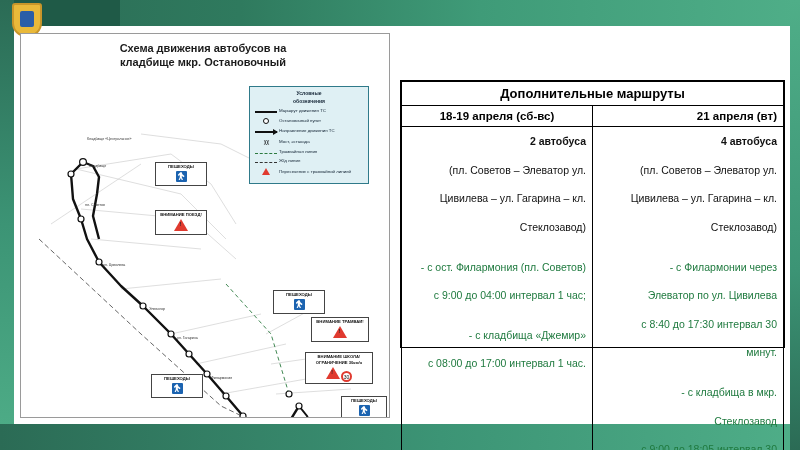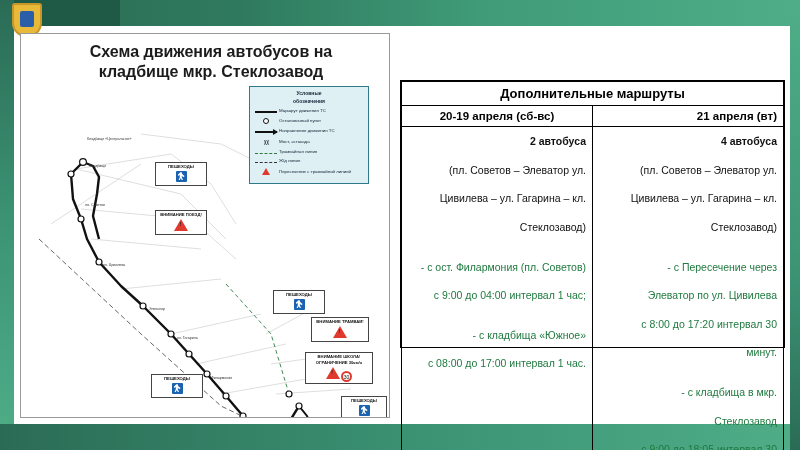--- a/index.html
+++ b/index.html
@@ -89,25 +89,25 @@
     top: 33px;
     width: 370px;
     height: 385px;
     background: #ffffff;
     border: 1px solid #9a9a9a;
     box-sizing: border-box;
     overflow: hidden;
   }
   .scheme-title {
     position: absolute;
-    left: 60px;
+    left: 52px;
     top: 8px;
     width: 260px;
     text-align: center;
-    font-size: 16px;
+    font-size: 11px;
     font-weight: bold;
     color: #1b1b1b;
     line-height: 1.25;
   }
   .scheme-map {
     position: absolute;
     left: 0; top: 0;
     width: 370px; height: 385px;
   }
   
@@ -277,21 +277,21 @@
   <div class="emblem">
     <div class="shield"></div>
   </div>
 
   <div class="page-num">4</div>
 
   <div class="scheme">
 
     <div class="scheme-title">
       <span>Схема движения автобусов на</span><br>
-      <span>кладбище мкр. Стеклозавод</span>
+      <span>кладбище мкр. Остановочный</span>
     </div>
 
     <svg class="scheme-map" viewBox="0 0 370 385">
 
       <g stroke="#bdbdbd" stroke-width="0.5" fill="none">
         <path d="M55 135 L150 120 L190 150 L215 190"></path>
         <path d="M55 135 L160 160 L205 205"></path>
         <path d="M60 175 L170 185 L215 225"></path>
         <path d="M70 205 L180 215"></path>
         <path d="M100 255 L200 245"></path>
@@ -420,45 +420,45 @@
     </div>
   </div>
 
   <div class="table-wrap">
     <table class="routes">
       <tbody>
           <tr>
         <td class="tbl-title" colspan="2">Дополнительные маршруты</td>
       </tr>
       <tr>
-        <td class="tbl-head" style="width:50%;">20-19 апреля (сб-вс)</td>
+        <td class="tbl-head" style="width:50%;">18-19 апреля (сб-вс)</td>
         <td class="tbl-head" style="width:50%;text-align:right;">21 апреля (вт)</td>
       </tr>
       <tr>
         <td class="cell">
           <p class="bold-line">2 автобуса</p>
           <p>(пл. Советов – Элеватор ул.</p>
           <p>Цивилева – ул. Гагарина – кл.</p>
           <p>Стеклозавод)</p>
           <div class="gap"></div>
           <p class="green">- с ост. Филармония (пл. Советов)</p>
           <p class="green">с 9:00 до 04:00 интервал 1 час;</p>
           <div class="gap"></div>
-          <p class="green">- с кладбища «Южное»</p>
+          <p class="green">- с кладбища «Джемир»</p>
           <p class="green">с 08:00 до 17:00 интервал 1 час.</p>
         </td>
         <td class="cell">
           <p class="bold-line">4 автобуса</p>
           <p>(пл. Советов – Элеватор ул.</p>
           <p>Цивилева – ул. Гагарина – кл.</p>
           <p>Стеклозавод)</p>
           <div class="gap"></div>
-          <p class="green">-      с Пересечение через</p>
+          <p class="green">-      с Филармонии через</p>
           <p class="green">Элеватор по ул. Цивилева</p>
-          <p class="green">с 8:00 до 17:20 интервал 30</p>
+          <p class="green">с 8:40 до 17:30 интервал 30</p>
           <p class="green">минут.</p>
           <div class="gap"></div>
           <p class="green">- с кладбища в мкр.</p>
           <p class="green">Стеклозавод</p>
           <p class="green">с 9:00 до 18:05 интервал 30</p>
           <p class="green">минут.</p>
         </td>
       </tr>
     </tbody>
       </table>

